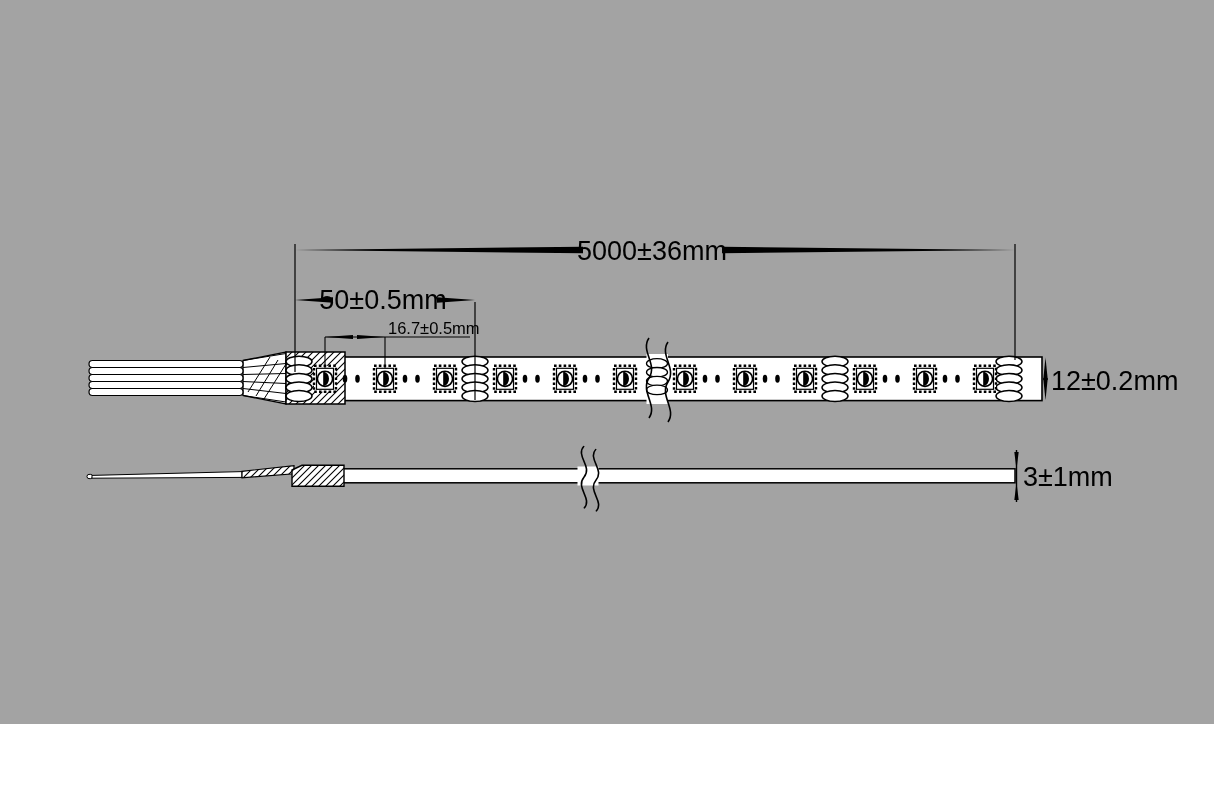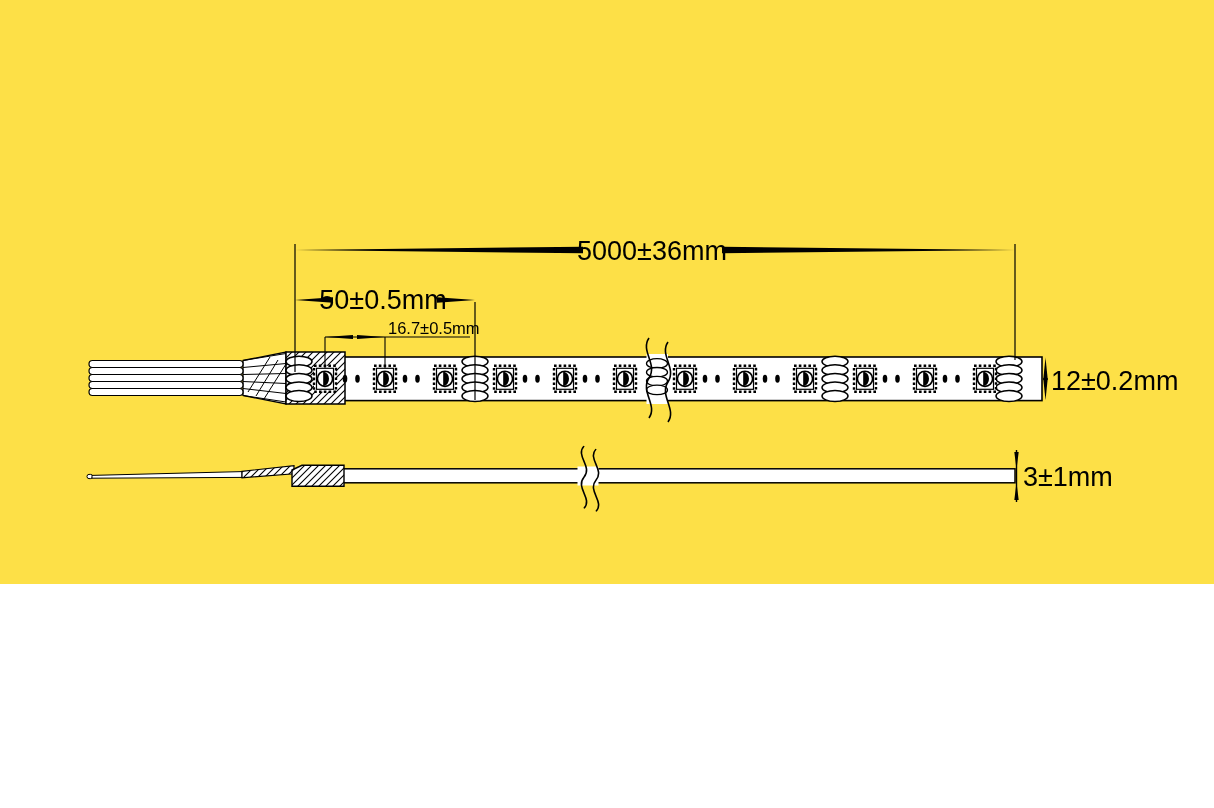--- a/index.html
+++ b/index.html
@@ -1,16 +1,16 @@
 <!DOCTYPE html>
 <html><head>
 <meta charset="utf-8">
 <style>
   html,body{margin:0;padding:0;background:#fff;}
-  .stage{width:1214px;height:584px;background:#fde047;position:relative;overflow:hidden;}
+  .stage{width:1214px;height:724px;background:#a3a3a3;position:relative;overflow:hidden;}
   svg text{font-family:"Liberation Sans", sans-serif;fill:#000;}
   .dim-big{font-size:27px;}
   .dim-small{font-size:16.5px;}
 </style>
 </head>
 <body>
 
 <div class="stage">
 <svg width="1214" height="808" viewBox="0 0 1214 808" xmlns="http://www.w3.org/2000/svg">
   <defs>

